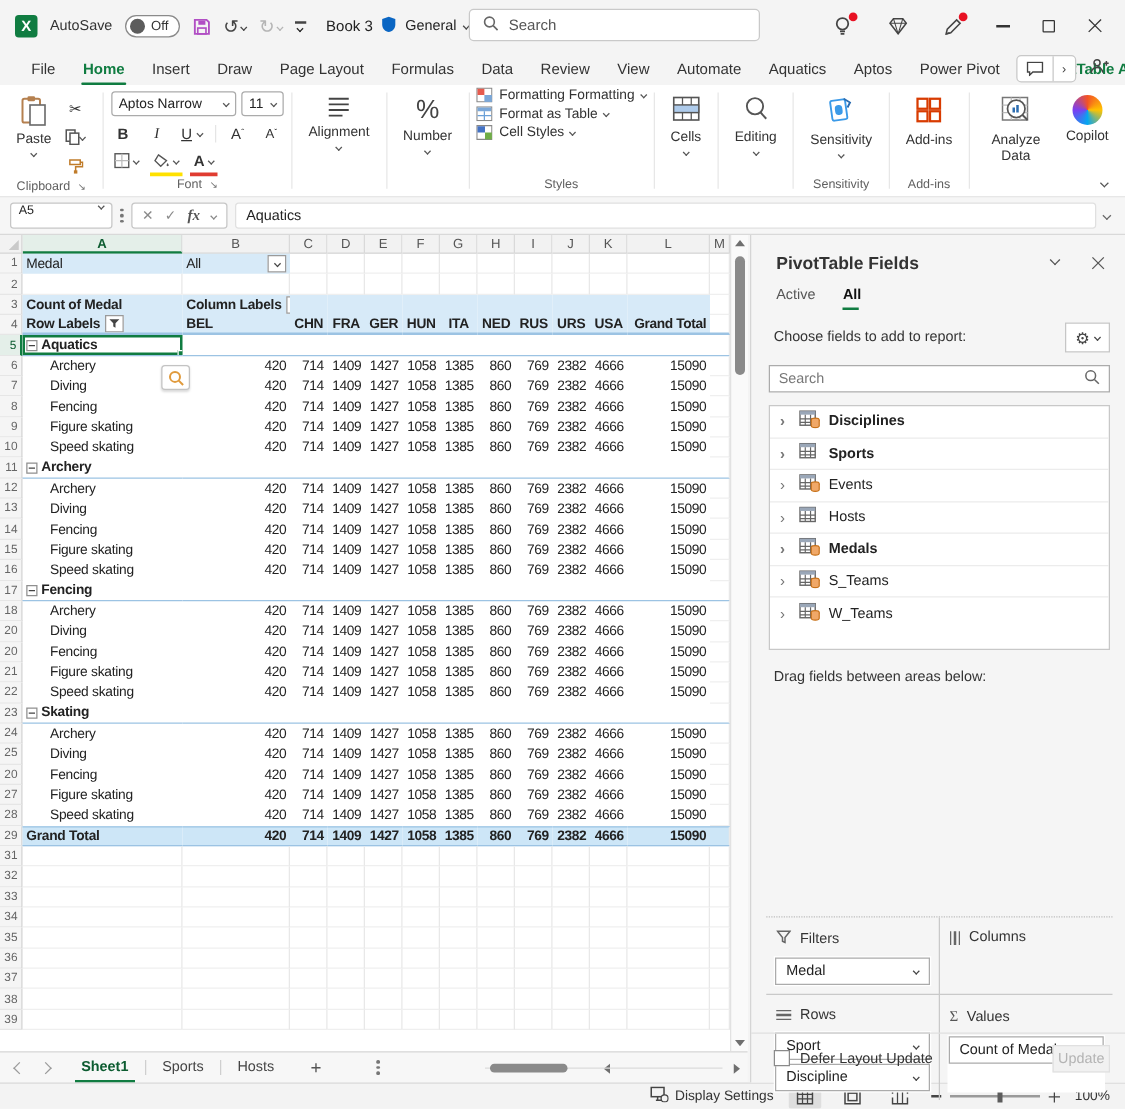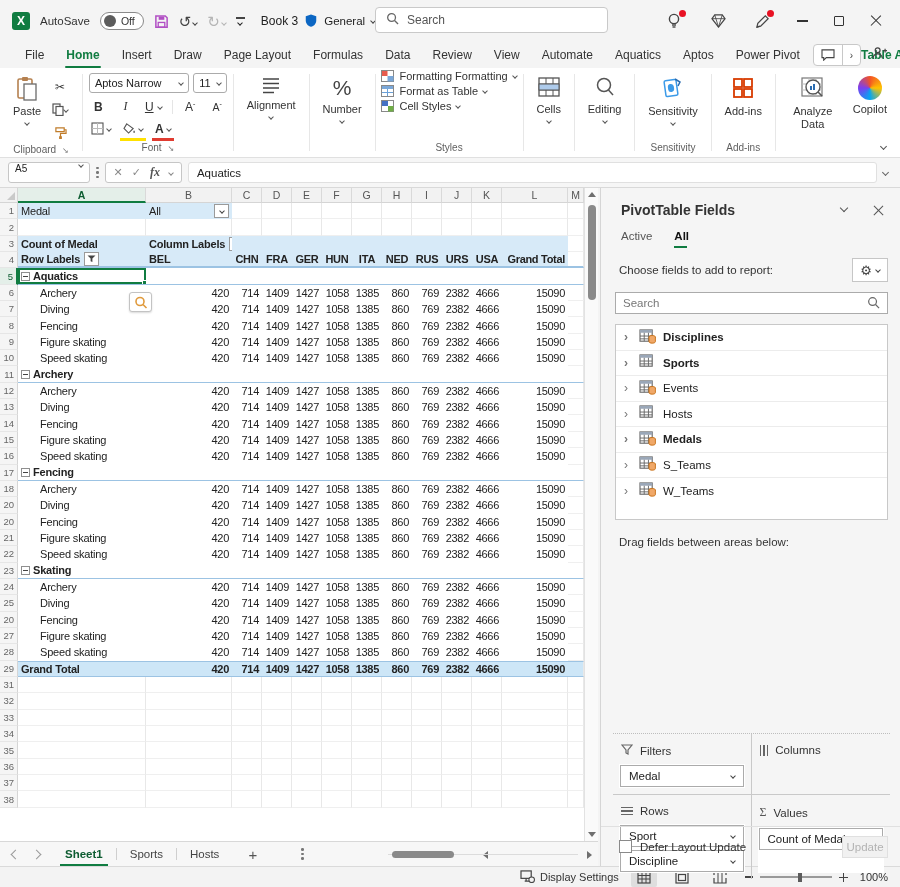--- a/index.html
+++ b/index.html
@@ -1140,20 +1140,36 @@
           <div class="c gl" style="width: 30px;"></div>
           <div class="c gl" style="width: 30px;"></div>
           <div class="c gl" style="width: 30px;"></div>
           <div class="c gl" style="width: 30px;"></div>
           <div class="c gl" style="width: 30px;"></div>
           <div class="c gl" style="width: 30px;"></div>
           <div class="c gl" style="width: 30px;"></div>
           <div class="c gl" style="width: 66px;"></div>
           <div class="c gl" style="width: 16px;"></div>
         </div>
+        <div class="row">
+          <div class="rn">39</div>
+          <div class="c gl" style="width: 128px;"></div>
+          <div class="c gl" style="width: 86px;"></div>
+          <div class="c gl" style="width: 30px;"></div>
+          <div class="c gl" style="width: 30px;"></div>
+          <div class="c gl" style="width: 30px;"></div>
+          <div class="c gl" style="width: 30px;"></div>
+          <div class="c gl" style="width: 30px;"></div>
+          <div class="c gl" style="width: 30px;"></div>
+          <div class="c gl" style="width: 30px;"></div>
+          <div class="c gl" style="width: 30px;"></div>
+          <div class="c gl" style="width: 30px;"></div>
+          <div class="c gl" style="width: 66px;"></div>
+          <div class="c gl" style="width: 16px;"></div>
+        </div>
       </div>
 
     <div class="lookup">
       <svg width="14" height="13" viewBox="0 0 14 13">
           <circle cx="6" cy="5.5" r="4" fill="none" stroke="#e09a3c" stroke-width="1.6"></circle>
           <line x1="9" y1="8.5" x2="12.5" y2="12" stroke="#e09a3c" stroke-width="1.6"></line>
         </svg>
     </div>
 
     <div class="vscroll">

